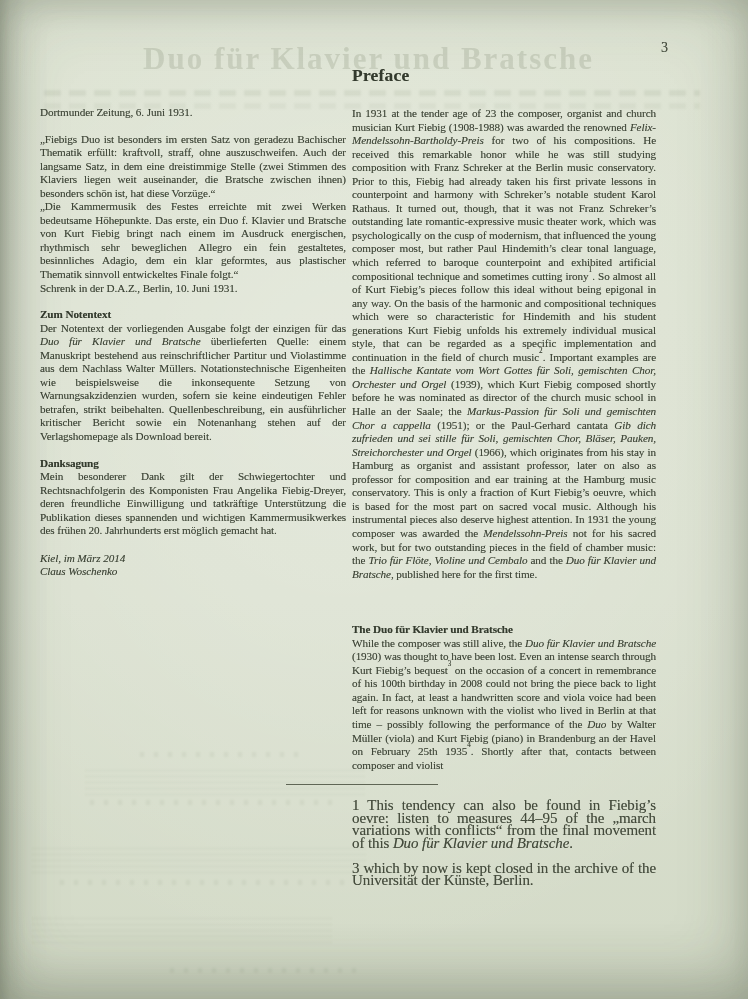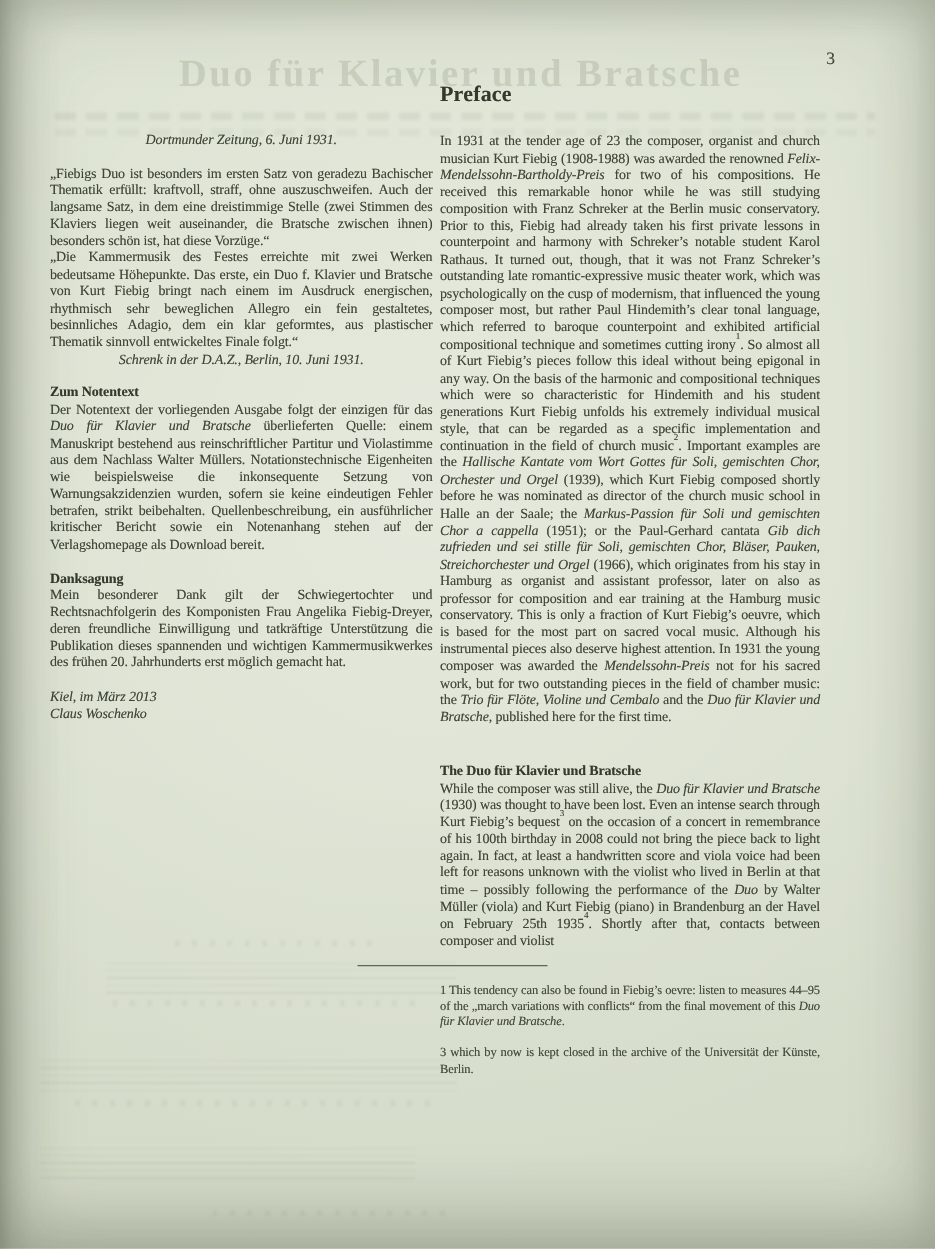--- a/index.html
+++ b/index.html
@@ -31,28 +31,28 @@
     text-shadow:0 0 .5px rgba(62,69,55,.5);}
   .col{position:absolute;font-size:11.2px;line-height:13.55px;text-align:justify;
     letter-spacing:-.1px;text-shadow:0 0 .5px rgba(62,69,55,.5);}
   .col-left{left:40px;top:106px;width:306px;}
   .col-right{left:352px;top:64px;width:304px;}
   .preface-title{font-size:17.5px;font-weight:bold;color:#333a2d;letter-spacing:.2px;
     margin:0 0 21px 0;text-align:left;line-height:22px;}
   .subhead{font-weight:bold;color:#343b2e;text-align:left;margin:0;font-family:Liberation Serif, serif;}
   p.block{margin:0 0 13px 0;}
   p.tight{margin:0;}
-  .attrib{font-style:italic;text-align:center;margin:0 0 13px 0;}
+  .attrib{text-align:left;margin:0 0 13px 0;}
   .signoff{font-style:italic;text-align:left;margin-top:14px;}
-  .mt{margin-top:30px;}
+  .mt{margin-top:42px;}
   .smt{margin-top:13px;}
   em{font-style:italic;}
   sup{font-size:7.2px;line-height:0;position:relative;top:-3px;letter-spacing:0;}
   .fn-rule{height:1px;width:152px;margin:12px 0 14px -66px;background:#49503f;opacity:.85;}
-  .footnote{font-size:10px;line-height:12.6px;color:#444b3c;margin:0 0 12px 0;}
+  .footnote{font-size:15px;line-height:12.6px;color:#444b3c;margin:0 0 12px 0;}
 </style>
 </head>
 <body>
 
 <div class="ghost-title">Duo für Klavier und Bratsche</div>
 <div class="ghost-textline" style="left:44px;top:90px;width:656px;"></div>
 <div class="ghost-textline" style="left:44px;top:103px;width:656px;opacity:.35;"></div>
 <div class="ghost-notes" style="left:140px;top:752px;width:160px;"></div>
 <div class="ghost-stave" style="left:85px;top:770px;width:280px;height:27px;"></div>
 <div class="ghost-notes" style="left:90px;top:800px;width:250px;"></div>
@@ -74,21 +74,21 @@
     <p class="tight">„Die Kammermusik des Festes erreichte mit zwei Werken bedeutsame Höhepunkte. Das erste, ein Duo f. Klavier und Bratsche von Kurt Fiebig bringt nach einem im Ausdruck energischen, rhythmisch sehr beweglichen Allegro ein fein gestaltetes, besinnliches Adagio, dem ein klar geformtes, aus plastischer Thematik sinnvoll entwickeltes Finale folgt.“</p>
     <p class="attrib">Schrenk in der D.A.Z., Berlin, 10. Juni 1931.</p>
 
     <p class="subhead smt">Zum Notentext</p>
     <p class="tight"><span>Der Notentext der vorliegenden Ausgabe folgt der einzigen für das </span><em>Duo für Klavier und Bratsche</em><span> überlieferten Quelle: einem Manuskript bestehend aus reinschriftlicher Partitur und Violastimme aus dem Nachlass Walter Müllers. Notationstechnische Eigenheiten wie beispielsweise die inkonsequente Setzung von Warnungsakzidenzien wurden, sofern sie keine eindeutigen Fehler betrafen, strikt beibehalten. Quellenbeschreibung, ein ausführlicher kritischer Bericht sowie ein Notenanhang stehen auf der Verlagshomepage als Download bereit.</span></p>
 
     <p class="subhead smt">Danksagung</p>
     <p class="tight">Mein besonderer Dank gilt der Schwiegertochter und Rechtsnachfolgerin des Komponisten Frau Angelika Fiebig-Dreyer, deren freundliche Einwilligung und tatkräftige Unterstützung die Publikation dieses spannenden und wichtigen Kammermusikwerkes des frühen 20. Jahrhunderts erst möglich gemacht hat.</p>
 
     <div class="signoff">
-      <div>Kiel, im März 2013</div>
+      <div>Kiel, im März 2014</div>
       <div>Claus Woschenko</div>
     </div>
   </div>
 
   <div class="col col-right">
     <h1 class="preface-title">Preface</h1>
 
     <p class="tight"><span>In 1931 at the tender age of 23 the composer, organist and church musician Kurt Fiebig (1908-1988) was awarded the renowned </span><em>Felix-Mendelssohn-Bartholdy-Preis</em><span> for two of his compositions. He received this remarkable honor while he was still studying composition with Franz Schreker at the Berlin music conservatory. Prior to this, Fiebig had already taken his first private lessons in counterpoint and harmony with Schreker’s notable student Karol Rathaus. It turned out, though, that it was not Franz Schreker’s outstanding late romantic-expressive music theater work, which was psychologically on the cusp of modernism, that influenced the young composer most, but rather Paul Hindemith’s clear tonal language, which referred to baroque counterpoint and exhibited artificial compositional technique and sometimes cutting irony</span><sup>1</sup><span>. So almost all of Kurt Fiebig’s pieces follow this ideal without being epigonal in any way. On the basis of the harmonic and compositional techniques which were so characteristic for Hindemith and his student generations Kurt Fiebig unfolds his extremely individual musical style, that can be regarded as a specific implementation and continuation in the field of church music</span><sup>2</sup><span>. Important examples are the </span><em>Hallische Kantate vom Wort Gottes für Soli, gemischten Chor, Orchester und Orgel</em><span> (1939), which Kurt Fiebig composed shortly before he was nominated as director of the church music school in Halle an der Saale; the </span><em>Markus-Passion für Soli und gemischten Chor a cappella</em><span> (1951); or the Paul-Gerhard cantata </span><em>Gib dich zufrieden und sei stille für Soli, gemischten Chor, Bläser, Pauken, Streichorchester und Orgel</em><span> (1966), which originates from his stay in Hamburg as organist and assistant professor, later on also as professor for composition and ear training at the Hamburg music conservatory. This is only a fraction of Kurt Fiebig’s oeuvre, which is based for the most part on sacred vocal music. Although his instrumental pieces also deserve highest attention. In 1931 the young composer was awarded the </span><em>Mendelssohn-Preis</em><span> not for his sacred work, but for two outstanding pieces in the field of chamber music: the </span><em>Trio für Flöte, Violine und Cembalo</em><span> and the </span><em>Duo für Klavier und Bratsche</em><span>, published here for the first time.</span></p>
 
     <p class="subhead mt">The Duo für Klavier und Bratsche</p>

